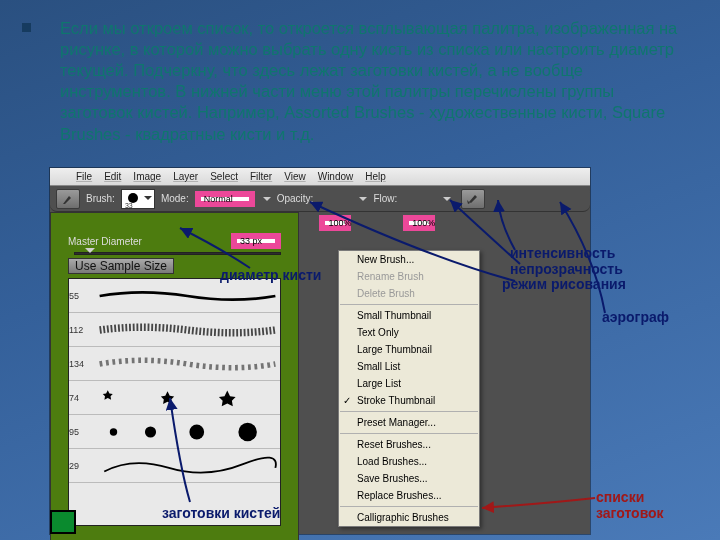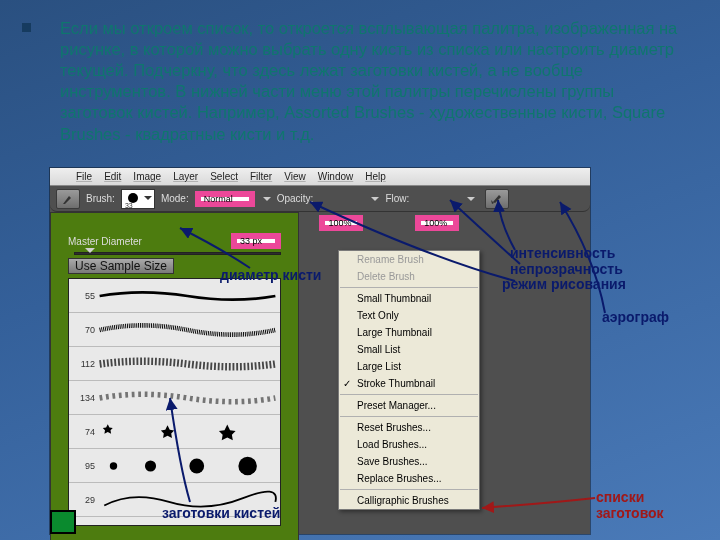--- a/index.html
+++ b/index.html
@@ -81,21 +81,21 @@
   .brush-num{position:absolute;left:3px;bottom:-1px;font-size:7px;color:#333;}
   .field {
     height: 16px;
     background: #fff;
     border: 6px solid #ec4899;
     color:#000;
     font-size:9px;
     padding:1px 3px;
     display:flex;align-items:center;
   }
-  .field.small{width:44px;margin-top:48px;}
+  .field.small{width:32px;margin-top:48px;}
   .chev{width:0;height:0;border:4px solid transparent;border-top-color:#ccc;margin-left:2px;margin-top:4px;}
   .palette {
     position:absolute;
     top: 44px;
     left: 0;
     width: 249px;
     background: #4d7c0f;
     border: 1px solid #333;
     padding: 17px;
     font-size: 10px;
@@ -106,21 +106,21 @@
   .slider-track::after{content:"";position:absolute;left:10px;top:-5px;width:0;height:0;border:5px solid transparent;border-top-color:#d0d0d0;}
   .button-sm{height:16px;background:linear-gradient(#aaa,#7a7a7a);border:1px solid #333;font-size:12px;padding:0 6px;display:flex;align-items:center;color:#111;}
   .brush-list{
     margin-top:4px;
     height:248px;
     background:#e9e9e9;
     border:1px solid #222;
     overflow:hidden;
   }
   .brow{display:flex;align-items:center;height:34px;border-bottom:1px solid #bbb;}
-  .brow .sz{width:26px;font-size:9px;color:#333;text-align:right;}
+  .brow .sz{width:26px;font-size:9px;color:#333;text-align:left;}
   .brow .stroke{flex:1;height:24px;display:flex;align-items:center;}
   .stroke svg{width:100%;height:100%;}
   .context-menu{
     position:absolute;
     top: 82px;
     left: 288px;
     width: 142px;
     background:#ece9d8;
     border:1px solid #7a7a7a;
     box-shadow:2px 2px 4px rgba(0,0,0,.4);
@@ -215,28 +215,20 @@
     <div class="brush-list">
       <div class="brow">
           <div class="sz">55</div>
           <div class="stroke">
             <svg viewBox="0 0 200 24">
               <path d="M5 12 Q50 4 100 12 T195 12" stroke="#000" stroke-width="3" fill="none"></path>
             </svg>
           </div>
         </div>
       <div class="brow">
-          <div class="sz">70</div>
-          <div class="stroke">
-            <svg viewBox="0 0 200 24">
-              <path d="M5 12 Q50 2 100 12 T195 12" stroke="#000" stroke-width="5" fill="none" stroke-dasharray="1 1"></path>
-            </svg>
-          </div>
-        </div>
-      <div class="brow">
           <div class="sz">112</div>
           <div class="stroke">
             <svg viewBox="0 0 200 24">
               <path d="M5 12 Q50 6 100 12 T195 12" stroke="#000" stroke-width="8" fill="none" opacity=".7" stroke-dasharray="2 2"></path>
             </svg>
           </div>
         </div>
       <div class="brow">
           <div class="sz">134</div>
           <div class="stroke">
@@ -275,20 +267,21 @@
           <div class="stroke">
             <svg viewBox="0 0 200 24">
               <path d="M10 18 Q40 2 80 14 T160 10 T195 14" stroke="#000" stroke-width="2" fill="none"></path>
             </svg>
           </div>
         </div>
     </div>
   </div>
 
   <div class="context-menu" id="ctx">
+      <div class="mi">New Brush...</div>
       <div class="mi dim">Rename Brush</div>
       <div class="mi dim">Delete Brush</div>
       <div class="sep"></div>
       <div class="mi">Small Thumbnail</div>
       <div class="mi">Text Only</div>
       <div class="mi">Large Thumbnail</div>
       <div class="mi">Small List</div>
       <div class="mi">Large List</div>
       <div class="mi check">Stroke Thumbnail</div>
       <div class="sep"></div>

